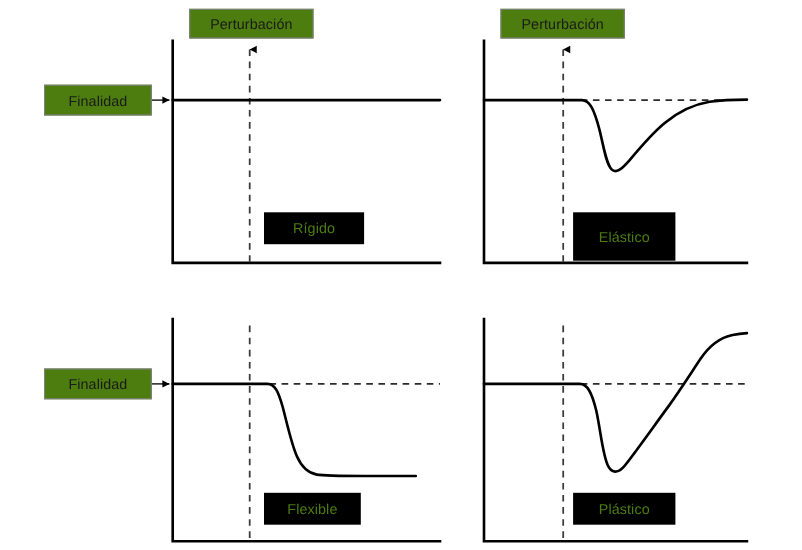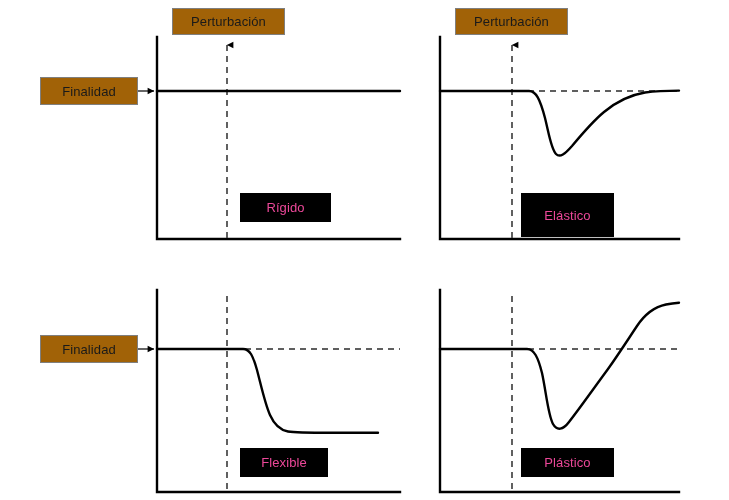--- a/index.html
+++ b/index.html
@@ -17,41 +17,41 @@
   #diagram-root {
     position: absolute;
     left: 0;
     top: 0;
     width: 729px;
     height: 500px;
   }
   .callout-box {
     position: absolute;
     box-sizing: border-box;
-    background: #a16207;
+    background: #4d7c0f;
     border: 1px solid #7f7f7f;
     display: flex;
     align-items: center;
     justify-content: center;
     font-family: "Liberation Sans", sans-serif;
     font-size: 13px;
     color: #1a1a1a;
     white-space: nowrap;
     letter-spacing: 0.1px;
   }
   .tag-box {
     position: absolute;
     box-sizing: border-box;
     background: #000000;
     display: flex;
     align-items: center;
     justify-content: center;
     font-family: "Liberation Sans", sans-serif;
     font-size: 13px;
-    color: #ec4899;
+    color: #4d7c0f;
     white-space: nowrap;
     letter-spacing: 0.1px;
   }
   svg.plot-layer {
     position: absolute;
     left: 0;
     top: 0;
     width: 729px;
     height: 500px;
     overflow: visible;

